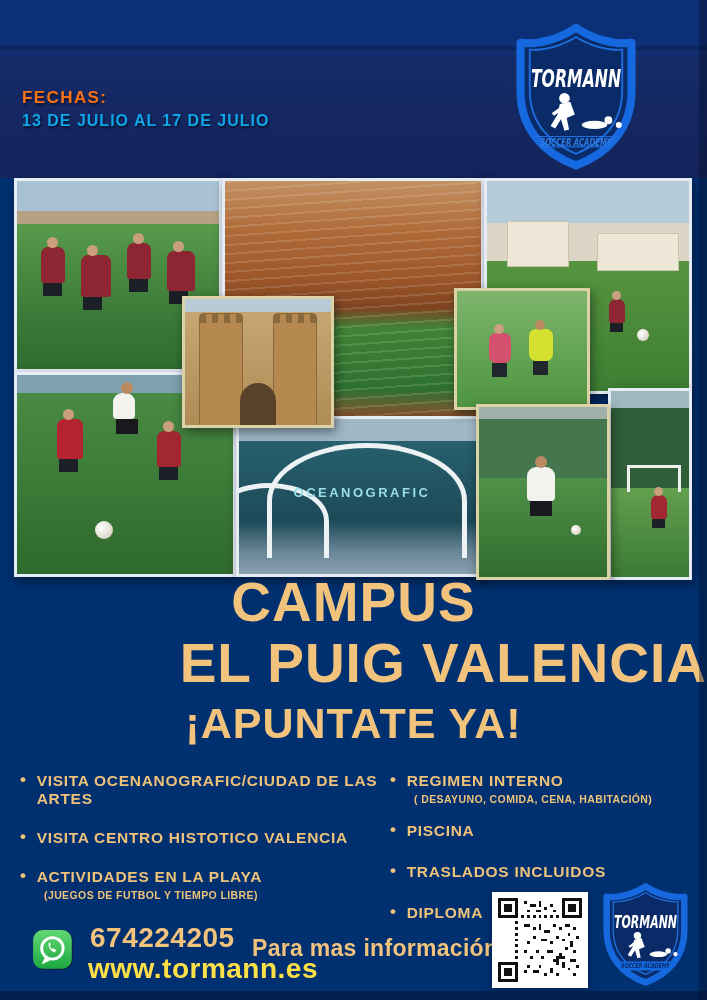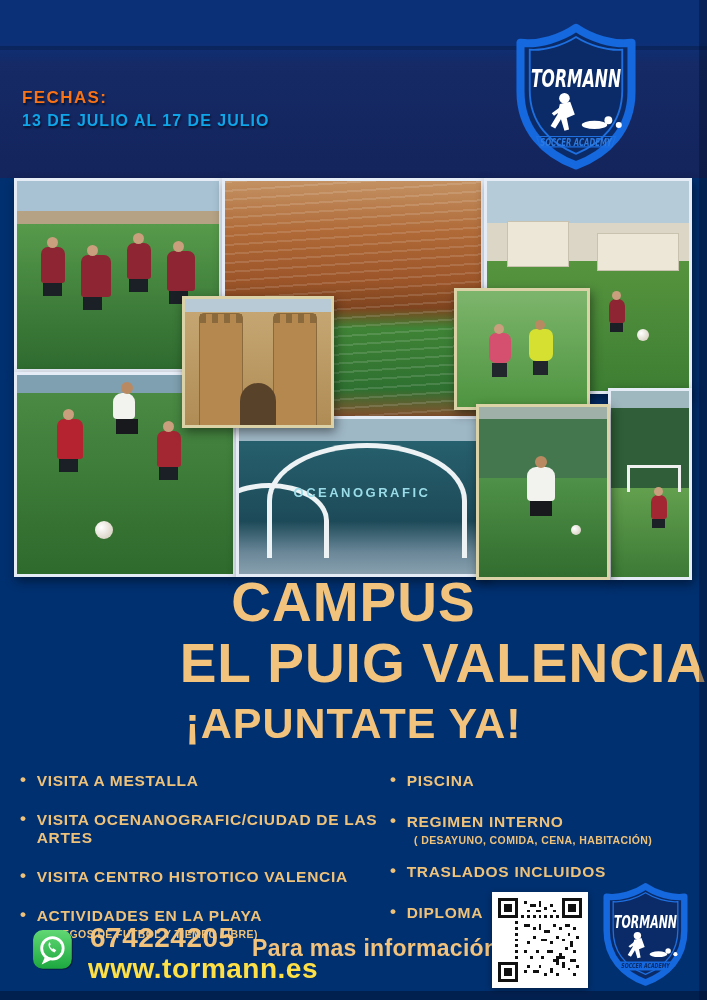--- a/index.html
+++ b/index.html
@@ -201,41 +201,38 @@
     <div class="kid small" style="left:40px;top:104px;background:#A32633;"></div>
   </div>
 </div>
 
 <div class="title-line title-1">CAMPUS</div>
 <div class="title-line title-2">EL PUIG VALENCIA</div>
 <div class="title-line title-3">¡APUNTATE YA!</div>
 
 <div class="features features-left">
   <div class="feat-block">
-    <div class="feat-row">VISITA A MESTALLA</div>
-  </div>
-  <div class="feat-block">
     <div class="feat-row">VISITA OCENANOGRAFIC/CIUDAD DE LAS ARTES</div>
   </div>
   <div class="feat-block">
     <div class="feat-row">VISITA CENTRO HISTOTICO VALENCIA</div>
   </div>
   <div class="feat-block">
     <div class="feat-row">ACTIVIDADES EN LA PLAYA</div>
     <div class="feat-sub">(JUEGOS DE FUTBOL Y TIEMPO LIBRE)</div>
   </div>
 </div>
 
 <div class="features features-right">
-  <div class="feat-block">
-    <div class="feat-row">PISCINA</div>
-  </div>
   <div class="feat-block fb-regimen">
     <div class="feat-row">REGIMEN INTERNO</div>
     <div class="feat-sub">( DESAYUNO, COMIDA, CENA, HABITACIÓN)</div>
+  </div>
+  <div class="feat-block">
+    <div class="feat-row">PISCINA</div>
   </div>
   <div class="feat-block">
     <div class="feat-row">TRASLADOS INCLUIDOS</div>
   </div>
   <div class="feat-block">
     <div class="feat-row">DIPLOMA</div>
   </div>
 </div>
 
 <div class="wa-icon">

